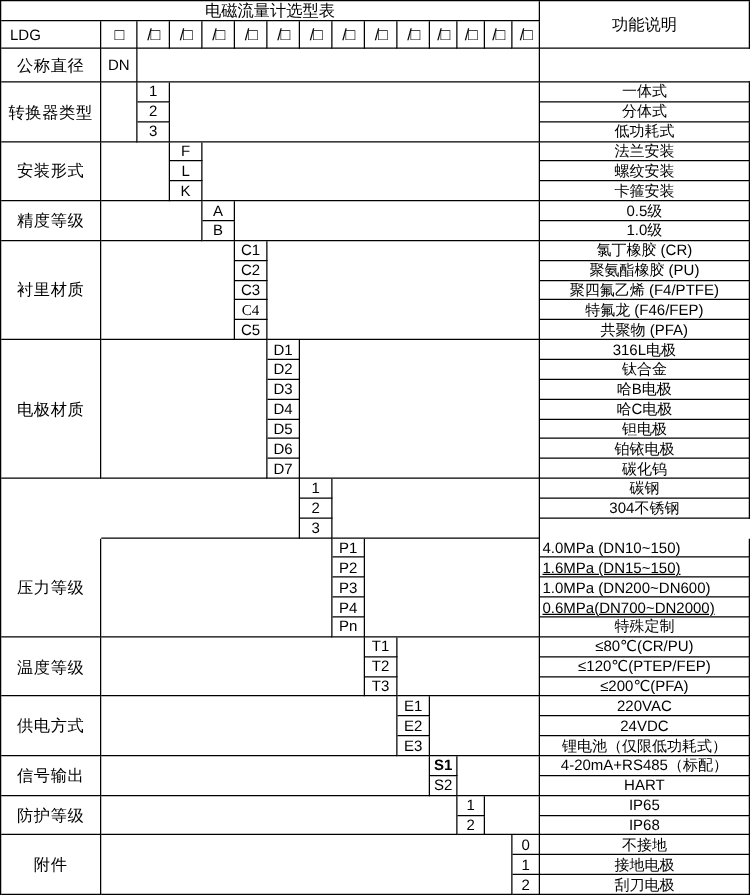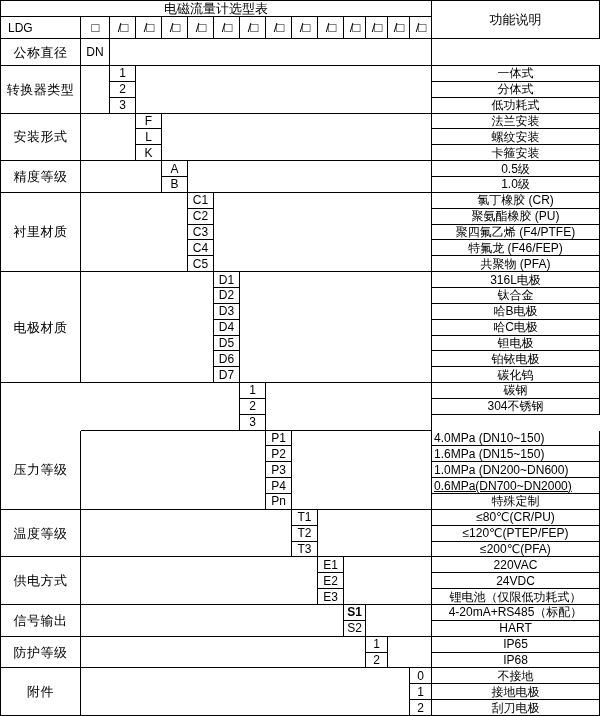--- a/index.html
+++ b/index.html
@@ -83,21 +83,21 @@
     <div class="cell desc" style="grid-area: 11 / 16;">1.0级</div>
     <div class="cell" style="grid-area: 10 / 6 / 12 / 16;"></div>
     <div class="cell label" style="grid-area: 12 / 1 / 17;">衬里材质</div>
     <div class="cell" style="grid-area: 12 / 2 / 17 / 6;"></div>
     <div class="cell code" style="grid-area: 12 / 6;">C1</div>
     <div class="cell desc" style="grid-area: 12 / 16;">氯丁橡胶 (CR)</div>
     <div class="cell code" style="grid-area: 13 / 6;">C2</div>
     <div class="cell desc" style="grid-area: 13 / 16;">聚氨酯橡胶 (PU)</div>
     <div class="cell code" style="grid-area: 14 / 6;">C3</div>
     <div class="cell desc" style="grid-area: 14 / 16;">聚四氟乙烯 (F4/PTFE)</div>
-    <div class="cell code" style="grid-area: 15 / 6;">C4</div>
+    <div class="cell code" style="grid-area: 15 / 6; font-family: Liberation Serif, serif;">C4</div>
     <div class="cell desc" style="grid-area: 15 / 16;">特氟龙 (F46/FEP)</div>
     <div class="cell code" style="grid-area: 16 / 6;">C5</div>
     <div class="cell desc" style="grid-area: 16 / 16;">共聚物 (PFA)</div>
     <div class="cell" style="grid-area: 12 / 7 / 17 / 16;"></div>
     <div class="cell label" style="grid-area: 17 / 1 / 24;">电极材质</div>
     <div class="cell" style="grid-area: 17 / 2 / 24 / 7;"></div>
     <div class="cell code" style="grid-area: 17 / 7;">D1</div>
     <div class="cell desc" style="grid-area: 17 / 16;">316L电极</div>
     <div class="cell code" style="grid-area: 18 / 7;">D2</div>
     <div class="cell desc" style="grid-area: 18 / 16;">钛合金</div>
@@ -117,21 +117,21 @@
     <div class="cell desc" style="grid-area: 24 / 16;">碳钢</div>
     <div class="cell code" style="grid-area: 25 / 8;">2</div>
     <div class="cell desc" style="grid-area: 25 / 16;">304不锈钢</div>
     <div class="cell code" style="grid-area: 26 / 8;">3</div>
     <div class="cell" style="grid-area: 24 / 9 / 27 / 16;"></div>
     <div class="cell label" style="grid-area: 27 / 1 / 32;">压力等级</div>
     <div class="cell" style="grid-area: 27 / 2 / 32 / 9;"></div>
     <div class="cell code" style="grid-area: 27 / 9;">P1</div>
     <div class="cell desc left" style="grid-area: 27 / 16;">4.0MPa (DN10~150)</div>
     <div class="cell code" style="grid-area: 28 / 9;">P2</div>
-    <div class="cell desc left" style="grid-area: 28 / 16;">1.6MPa (DN15~150)</div>
+    <div class="cell desc left" style="grid-area: 28 / 16; text-decoration: underline;">1.6MPa (DN15~150)</div>
     <div class="cell code" style="grid-area: 29 / 9;">P3</div>
     <div class="cell desc left" style="grid-area: 29 / 16;">1.0MPa (DN200~DN600)</div>
     <div class="cell code" style="grid-area: 30 / 9;">P4</div>
     <div class="cell desc left" style="grid-area: 30 / 16; text-decoration: underline;">0.6MPa(DN700~DN2000)</div>
     <div class="cell code" style="grid-area: 31 / 9;">Pn</div>
     <div class="cell desc" style="grid-area: 31 / 16;">特殊定制</div>
     <div class="cell" style="grid-area: 27 / 10 / 32 / 16;"></div>
     <div class="cell label" style="grid-area: 32 / 1 / 35;">温度等级</div>
     <div class="cell" style="grid-area: 32 / 2 / 35 / 10;"></div>
     <div class="cell code" style="grid-area: 32 / 10;">T1</div>

